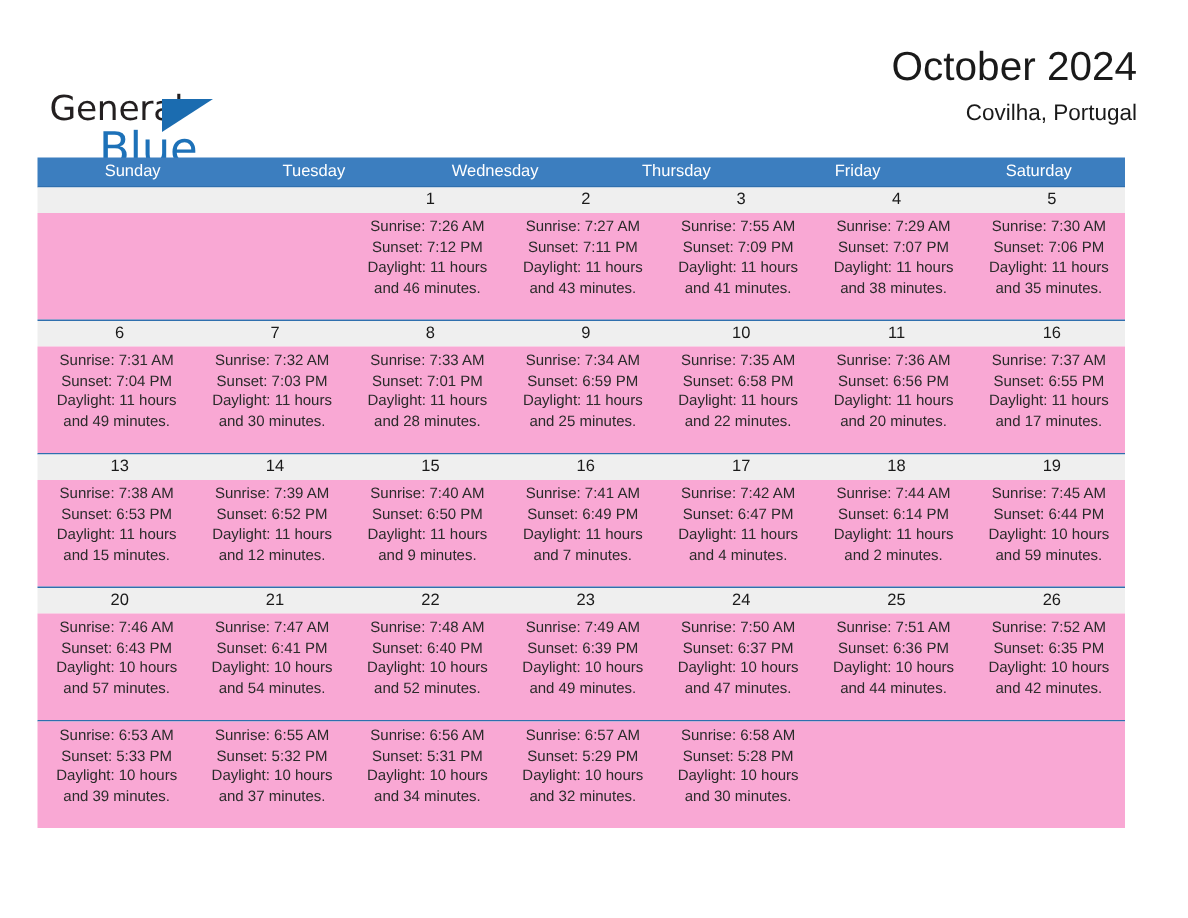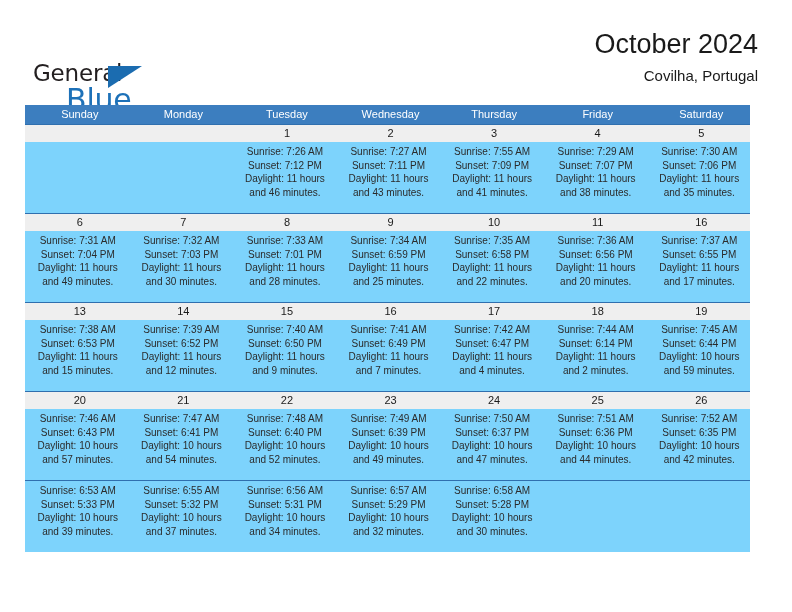--- a/index.html
+++ b/index.html
@@ -138,21 +138,21 @@
     font-size: 11px;
     line-height: 17px;
     color: #1a1a1a;
     padding-left: 6px;
     box-sizing: border-box;
   }
 
   .detail-row {
     display: flex;
     width: 100%;
-    background: #7dd3fc;
+    background: #f9a8d4;
     height: 71px;
   }
   .cell-detail {
     flex: 1 1 0;
     padding: 3px 4px 0 6px;
     box-sizing: border-box;
     font-size: 10px;
     line-height: 13.5px;
     color: #2b2b2b;
   }
@@ -181,21 +181,20 @@
       <div class="cal-title">October 2024</div>
       <div class="cal-subtitle">Covilha, Portugal</div>
     </div>
 
   </div>
 
   <div class="calendar">
 
     <div class="weekday-row">
       <div class="weekday">Sunday</div>
-      <div class="weekday">Monday</div>
       <div class="weekday">Tuesday</div>
       <div class="weekday">Wednesday</div>
       <div class="weekday">Thursday</div>
       <div class="weekday">Friday</div>
       <div class="weekday">Saturday</div>
     </div>
 
     <div class="week">
       <div class="daynum-row">
         <div class="daynum"></div>

